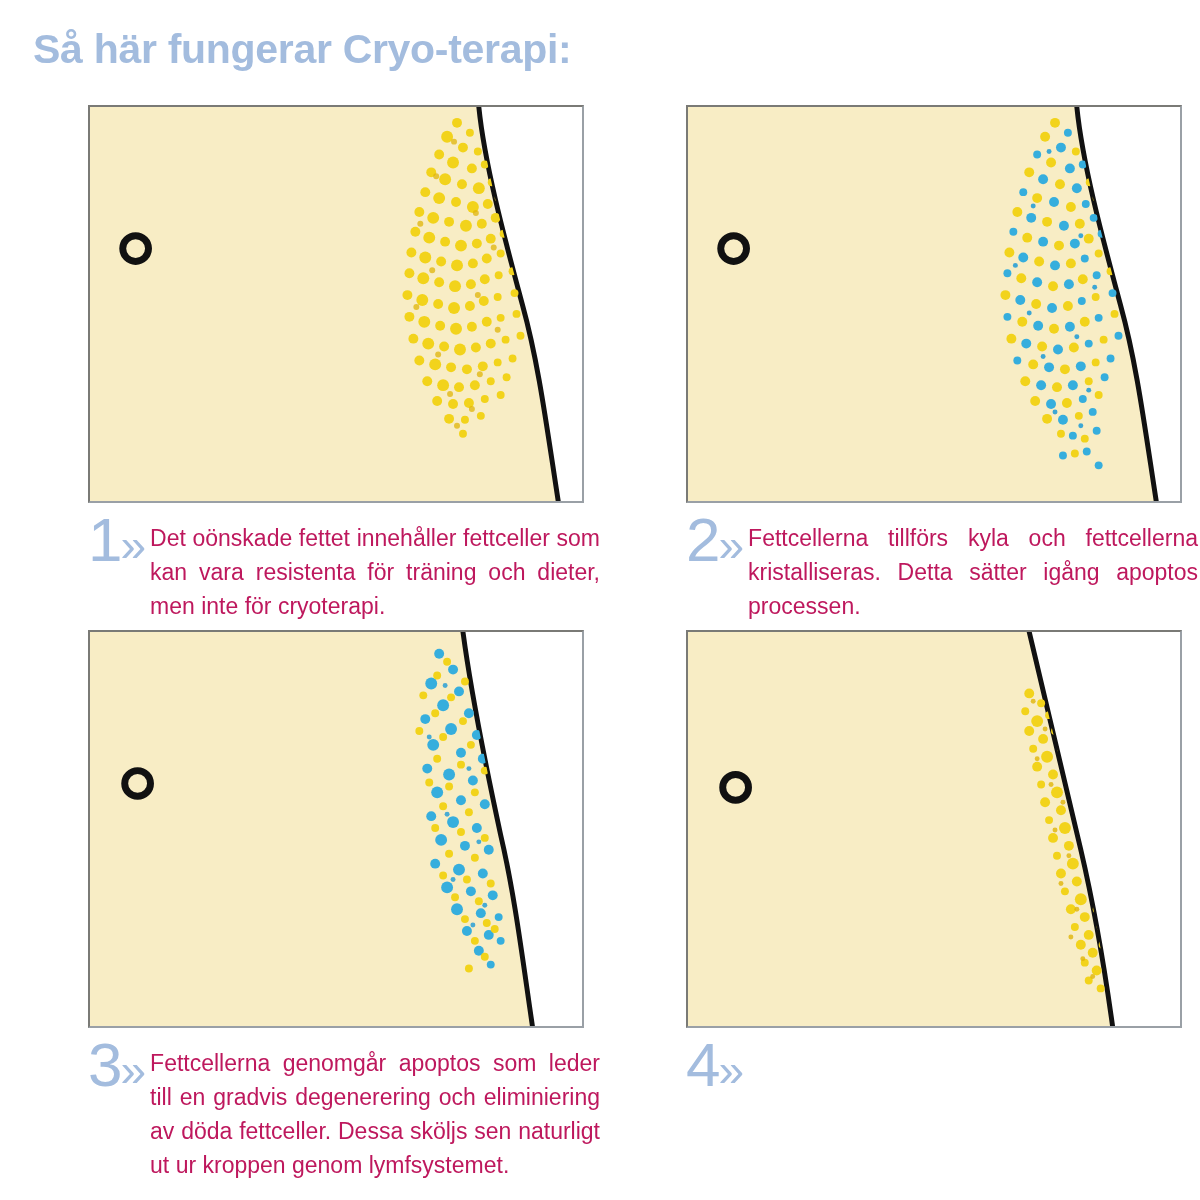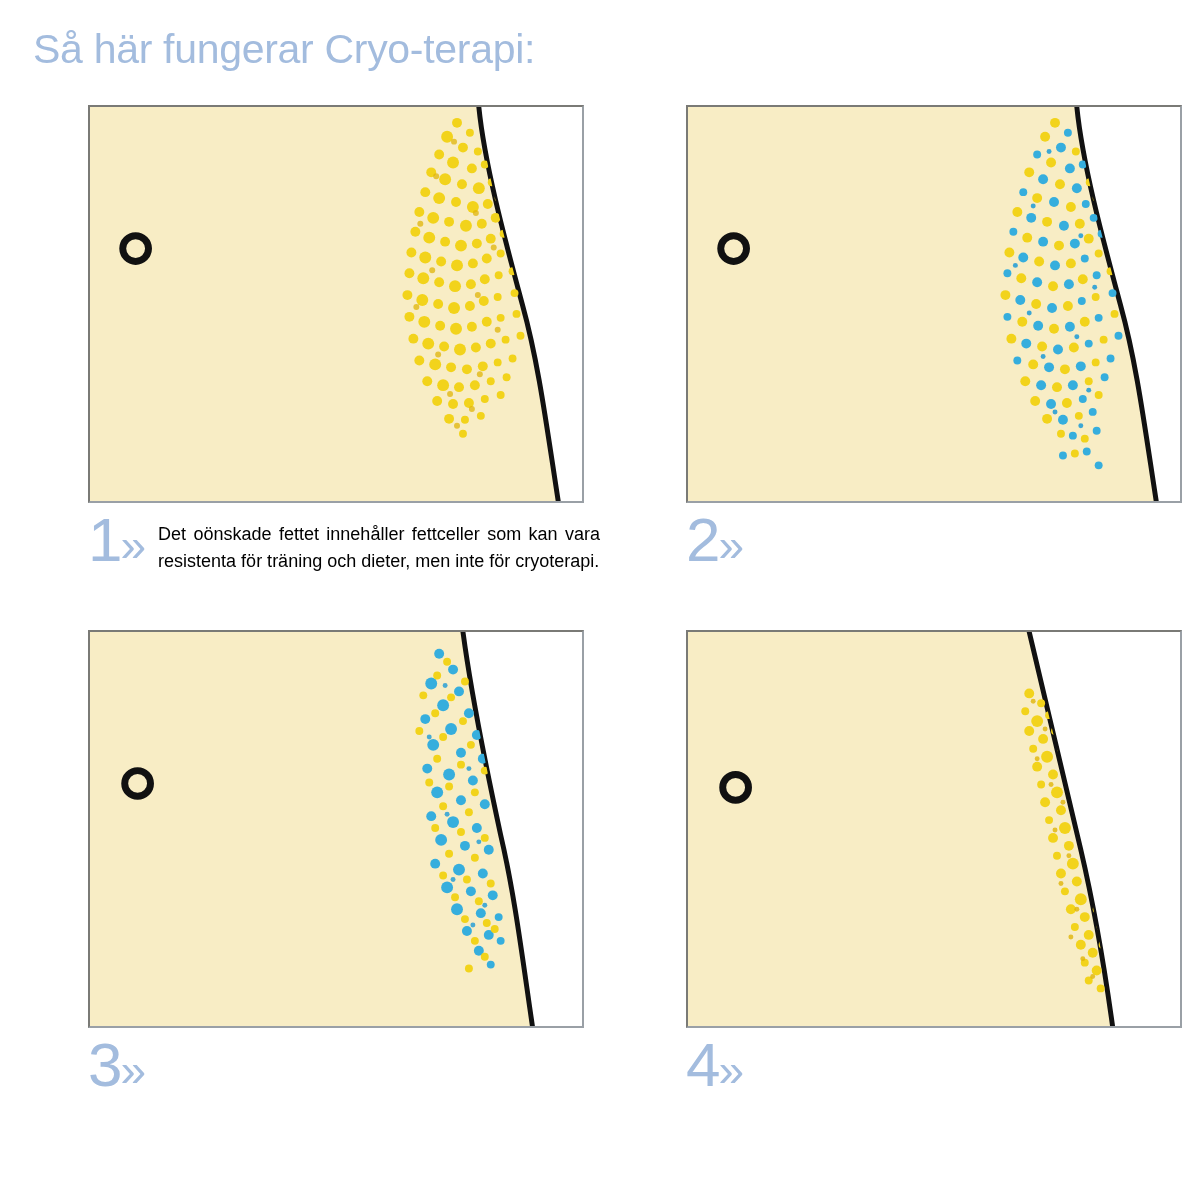--- a/index.html
+++ b/index.html
@@ -15,21 +15,21 @@
     overflow: hidden;
     position: relative;
   }
 
   
   #infographic-title {
     position: absolute;
     left: 33px;
     top: 26px;
     font-size: 41px;
-    font-weight: normal;
+    font-weight: bold;
     color: #A3BCDE;
     letter-spacing: -0.3px;
     white-space: nowrap;
   }
 
   
   .step {
     position: absolute;
     width: 510px;
   }
@@ -78,24 +78,24 @@
     line-height: 0.92;
     font-weight: 400;
     letter-spacing: -2px;
     white-space: nowrap;
     margin-top: -6px;
     font-family: "Liberation Sans", sans-serif;
   }
   .step-number .chev { font-size: 46px; letter-spacing: -4px; }
   .caption-text {
     flex: 1 1 auto;
-    margin-left: 16px;
-    font-size: 18px;
+    margin-left: 8px;
+    font-size: 23px;
     line-height: 1.48;
-    color: #000000;
+    color: #be185d;
     text-align: justify;
     hyphens: none;
     padding-top: 4px;
   }
 </style>
 </head>
 <body>
 
 <div id="infographic-title">Så här fungerar Cryo-terapi:</div>
 
@@ -381,20 +381,21 @@
               <circle cx="396" cy="322" r="2.5"></circle>
           </g>
         </g>
       </svg>
     </div>
   </div>
   <div class="caption-block">
     <div class="step-number">
       <span>2</span><span class="chev">»</span>
     </div>
+    <div class="caption-text">Fettcellerna tillförs kyla och fettcellerna kristalliseras. Detta sätter igång apoptos processen.</div>
   </div>
 </div>
 
 <div class="step" id="step-3">
   <div class="illustration-wrap">
     <div class="illustration-shadow"></div>
     <div class="illustration-frame">
       <svg viewBox="0 0 496 398" preserveAspectRatio="none" aria-hidden="true">
         <defs>
           <clipPath id="body3">
@@ -495,20 +496,21 @@
               <circle cx="386" cy="296" r="2.5"></circle>
           </g>
         </g>
       </svg>
     </div>
   </div>
   <div class="caption-block">
     <div class="step-number">
       <span>3</span><span class="chev">»</span>
     </div>
+    <div class="caption-text">Fettcellerna genomgår apoptos som leder till en gradvis degenerering och eliminiering av döda fettceller. Dessa sköljs sen naturligt ut ur kroppen genom lymfsystemet.</div>
   </div>
 </div>
 
 <div class="step" id="step-4">
   <div class="illustration-wrap">
     <div class="illustration-shadow"></div>
     <div class="illustration-frame">
       <svg viewBox="0 0 496 398" preserveAspectRatio="none" aria-hidden="true">
         <defs>
           <clipPath id="body4">

